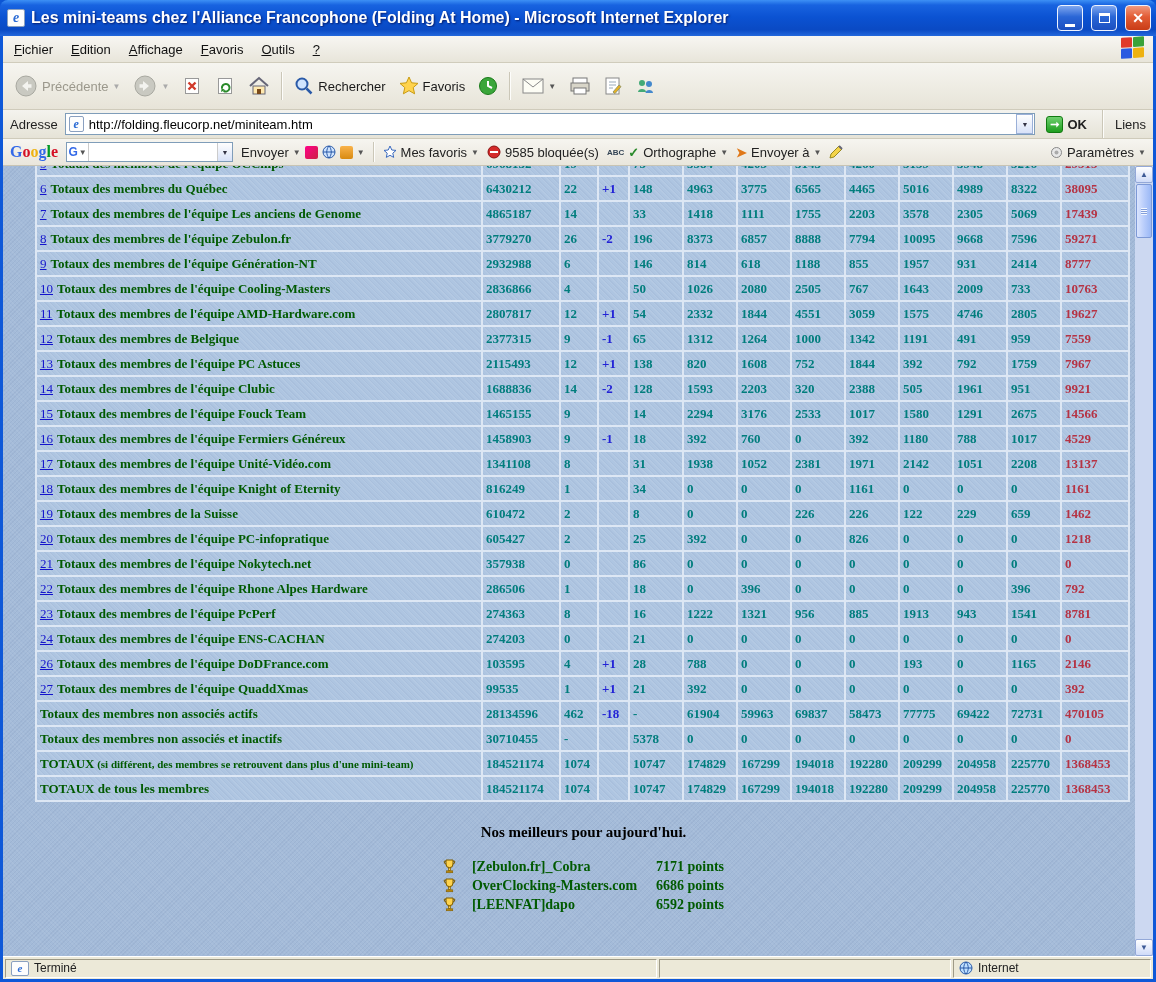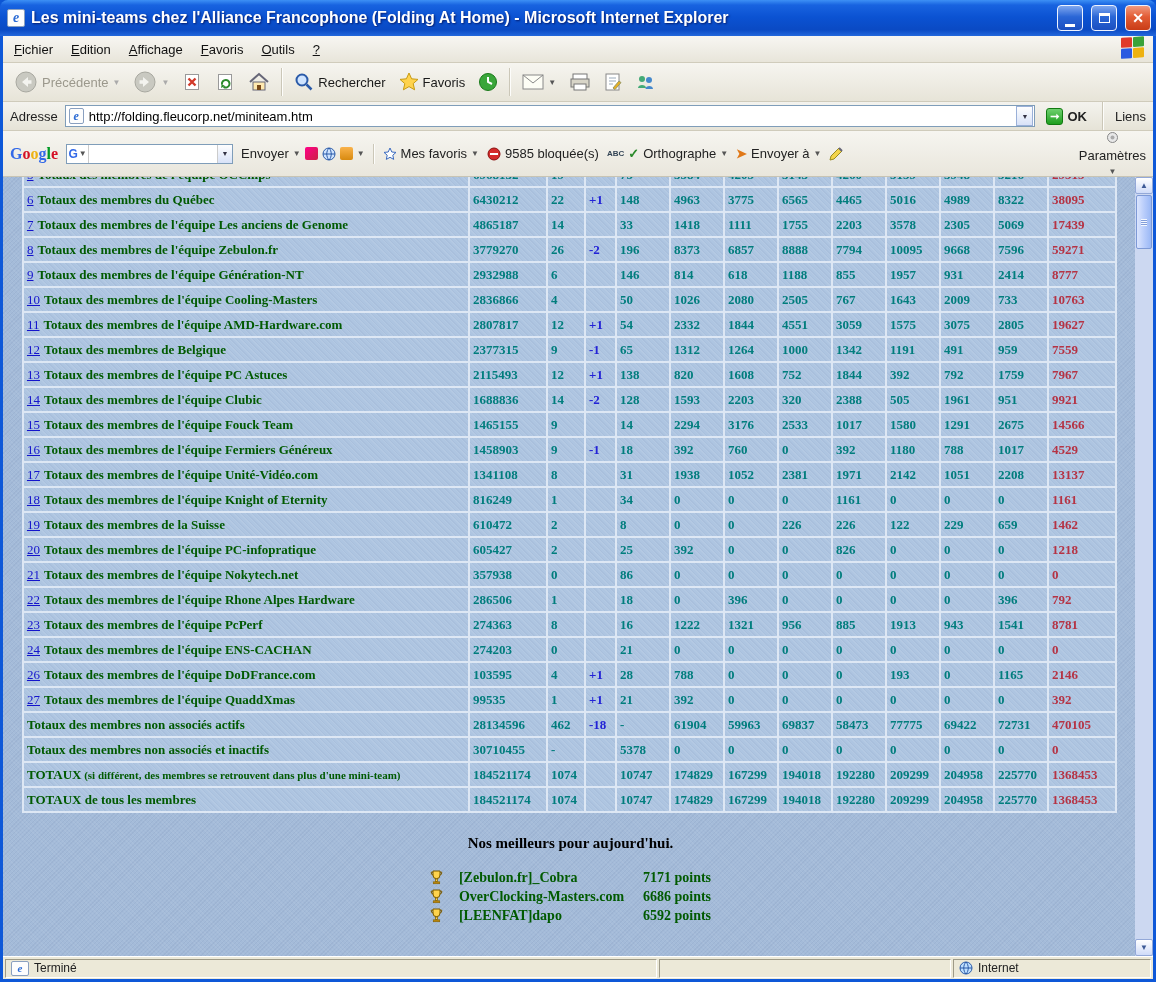--- a/index.html
+++ b/index.html
@@ -27,21 +27,21 @@
 
   
   .menubar { flex: 0 0 27px; display: flex; align-items: center; padding: 0 2px;
     background: linear-gradient(#f7f6f2,#e8e5da); border-bottom: 1px solid #d0ccbc; }
   .menu-item { padding: 4px 9px; font-size: 13px; color: #111; }
   .brand { margin-left: auto; margin-right: 4px; width: 26px; height: 24px; display: grid;
     grid-template: 10px 10px / 11px 11px; gap: 1px; transform: skewY(-4deg); }
   .brand i { display: block; border-radius: 1px; }
 
   
-  .toolbar { flex: 0 0 39px; display: flex; align-items: center; padding: 0 5px; gap: 1px;
+  .toolbar { flex: 0 0 39px; display: flex; align-items: center; padding: 8px 5px; gap: 1px;
     background: linear-gradient(#f6f5f0,#e7e4d8); border-bottom: 1px solid #cfcbbb; }
   .tbtn { display: flex; align-items: center; gap: 4px; padding: 3px 6px; border-radius: 3px;
     font-size: 13px; color: #1a1a1a; white-space: nowrap; }
   .tbtn.disabled { color: #9b988c; }
   .tsep { width: 2px; height: 28px; border-left: 1px solid #cbc7b8; border-right: 1px solid #fdfdfb; margin: 0 4px; }
   .dd { font-size: 8px; color: #555; }
   .dd.dim { color: #aaa; }
 
   
   .addressbar { flex: 0 0 29px; display: flex; align-items: center; gap: 7px; padding: 0 7px;
@@ -62,26 +62,26 @@
     background: linear-gradient(#f6f5f0,#e9e6dc); border-bottom: 1px solid #c8c4b4; font-size: 13px; color: #222; }
   .glogo { font: bold 16px "Liberation Serif", serif; }
   .gsearch { display: flex; align-items: stretch; height: 20px; border: 1px solid #7f9db9; background: #fff; }
   .gbox { width: 22px; display: flex; align-items: center; justify-content: center; gap: 1px;
     border-right: 1px solid #ccc; color: #3369e8; font-weight: bold; font-size: 12px; }
   .gfield { width: 128px; border: 0; outline: none; background: #fff; }
   .gdrop { width: 15px; display: flex; align-items: center; justify-content: center;
     background: linear-gradient(#fefefe,#d8e2f8); border-left: 1px solid #ccc; font-size: 7px; color: #334; }
   .gitem { display: flex; align-items: center; gap: 4px; white-space: nowrap; }
   .gsep { width: 2px; height: 20px; border-left: 1px solid #cbc7b8; border-right: 1px solid #fdfdfb; }
-  .settings { margin-left: auto; flex-direction: column; }
+  .settings { margin-left: auto; }
   .mini { width: 13px; height: 13px; border-radius: 2px; display: inline-block; }
 
   
   .contentrow { flex: 1; min-height: 0; display: flex; }
-  .page { flex: 1; min-width: 0; overflow: hidden; padding-left: 19px;
+  .page { flex: 1; min-width: 0; overflow: hidden; padding-left: 32px;
     background-color: #a4bbd9;
     background-image:
       repeating-linear-gradient(45deg, rgba(255,255,255,.06) 0 1px, transparent 1px 3px),
       repeating-linear-gradient(135deg, rgba(20,40,90,.05) 0 1px, transparent 1px 3px); }
 
   table.stats { border-collapse: separate; border-spacing: 2px; table-layout: fixed;
     background: #dde7f4; margin-top: -16px; font-family: "Liberation Serif", serif; }
   table.stats td { height: 23px; padding: 0 3px; background: #aec5e1; font-size: 13px; font-weight: bold;
     vertical-align: middle; white-space: nowrap; overflow: hidden;
     background-image: repeating-linear-gradient(45deg, rgba(255,255,255,.07) 0 1px, rgba(10,20,80,.03) 1px 2px, transparent 2px 4px); }
@@ -423,21 +423,21 @@
                 <td class="c-name"><a class="rank-link" href="#">11</a><span class="team-name">Totaux des membres de l'équipe AMD-Hardware.com</span></td>
                 <td class="c-num">2807817</td>
                 <td class="c-num">12</td>
                 <td class="c-change">+1</td>
                 <td class="c-num">54</td>
                 <td class="c-num">2332</td>
                 <td class="c-num">1844</td>
                 <td class="c-num">4551</td>
                 <td class="c-num">3059</td>
                 <td class="c-num">1575</td>
-                <td class="c-num">3075</td>
+                <td class="c-num">4746</td>
                 <td class="c-num">2805</td>
                 <td class="c-week">19627</td>
               </tr>
               <tr>
                 <td class="c-name"><a class="rank-link" href="#">12</a><span class="team-name">Totaux des membres de Belgique</span></td>
                 <td class="c-num">2377315</td>
                 <td class="c-num">9</td>
                 <td class="c-change">-1</td>
                 <td class="c-num">65</td>
                 <td class="c-num">1312</td>

